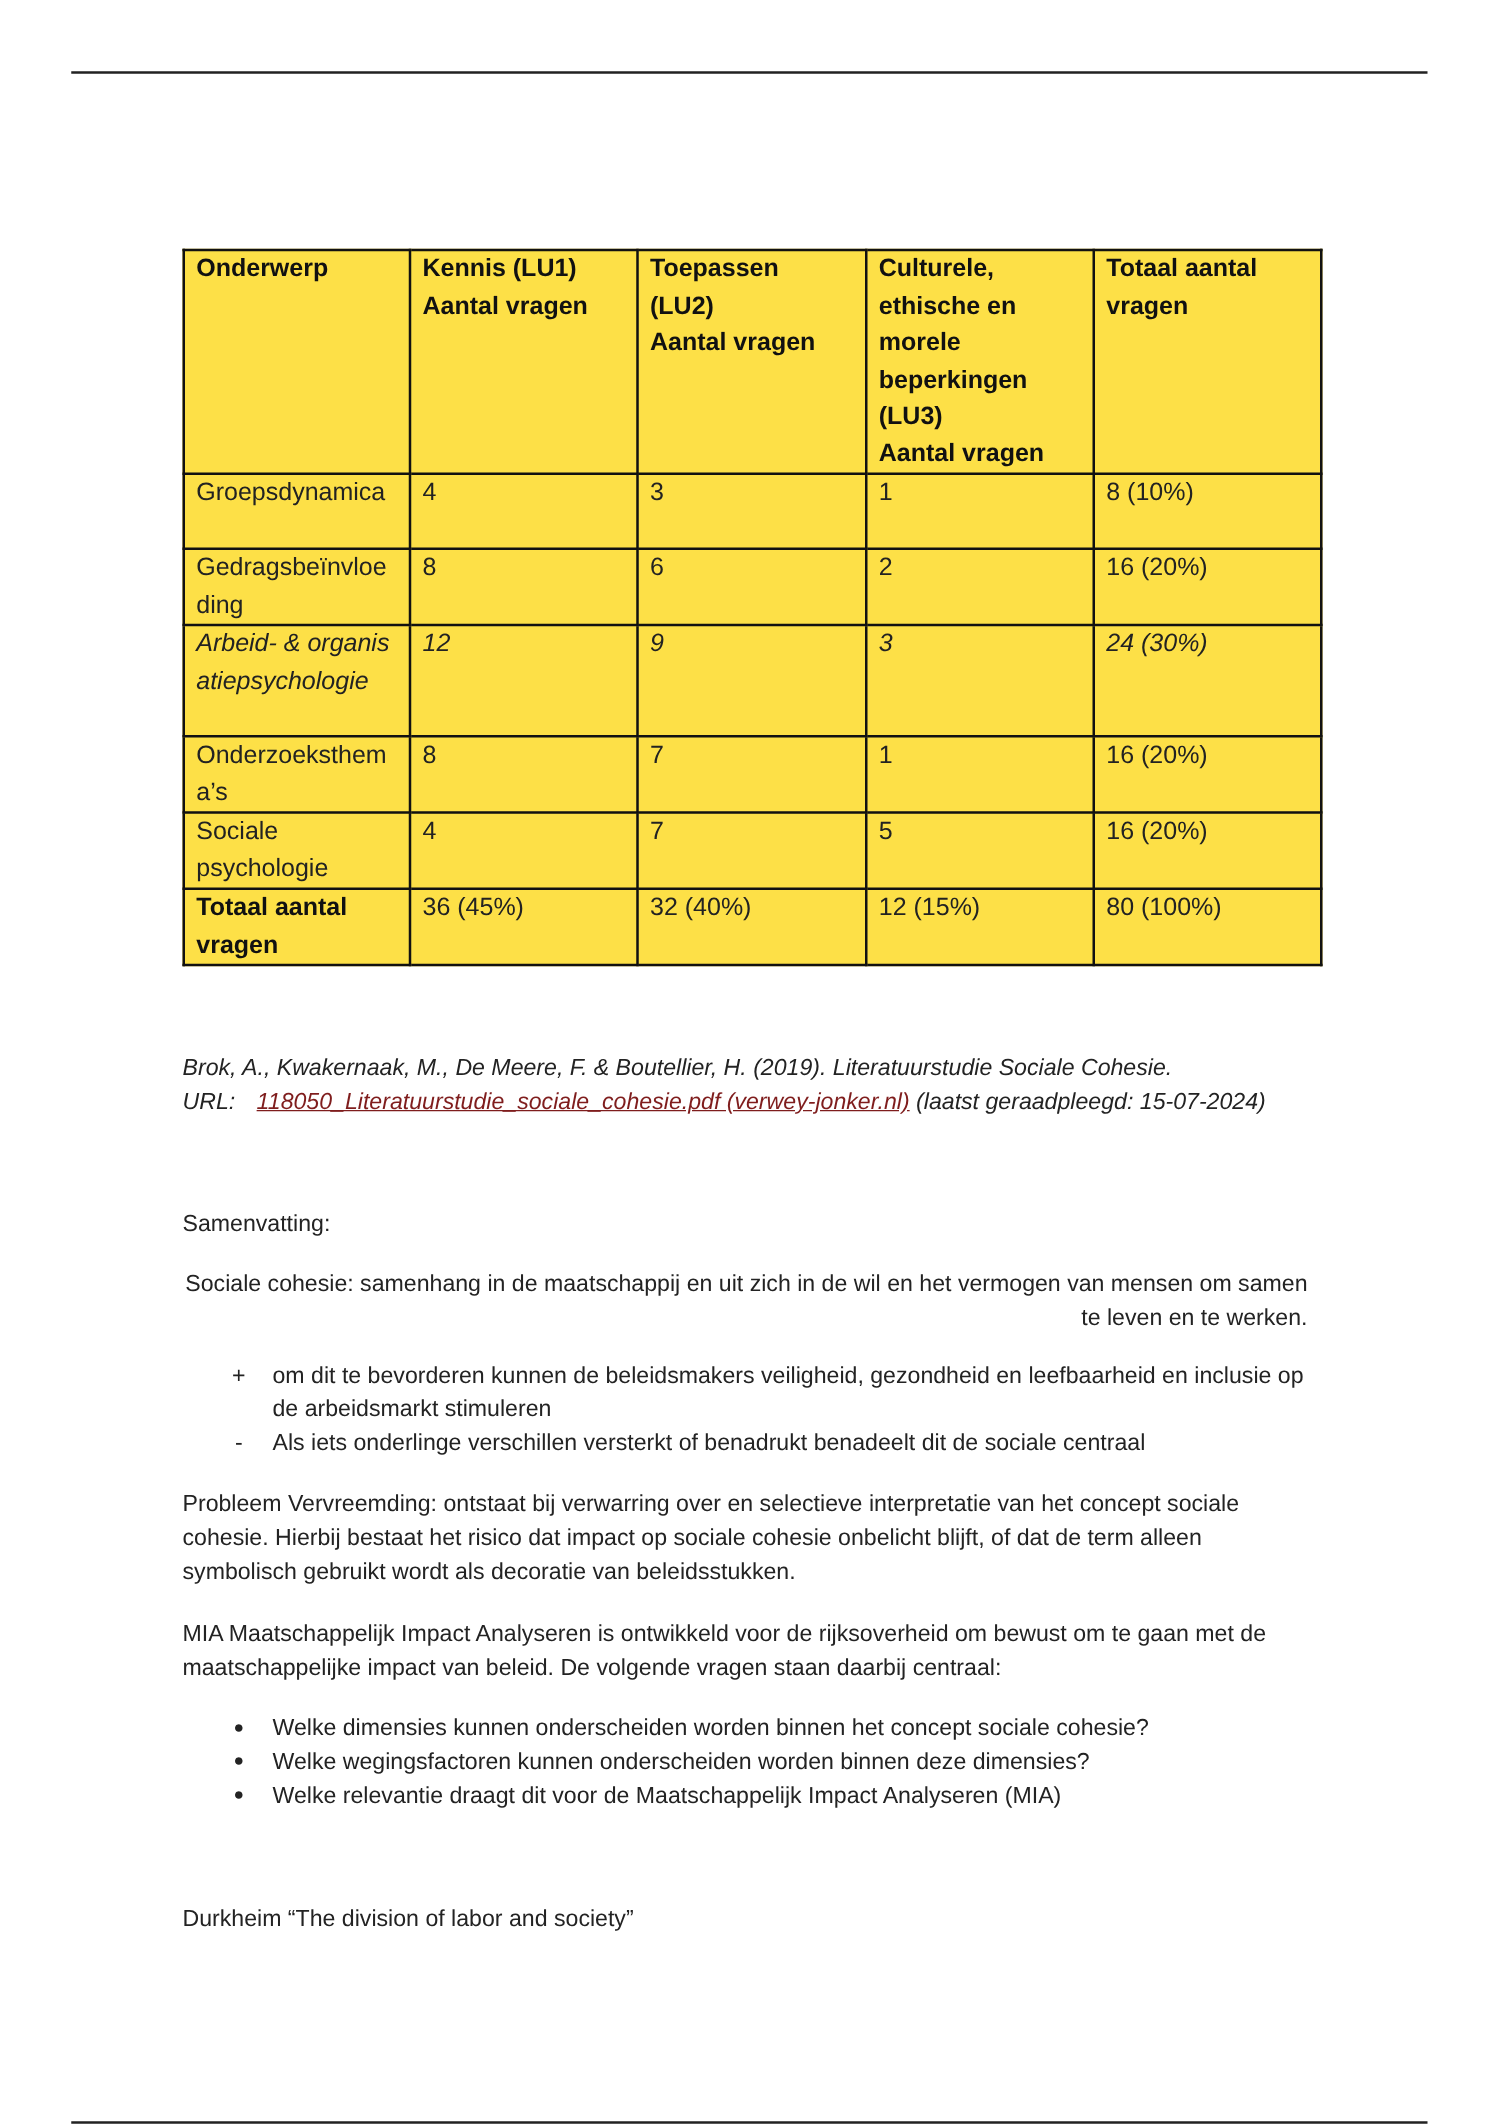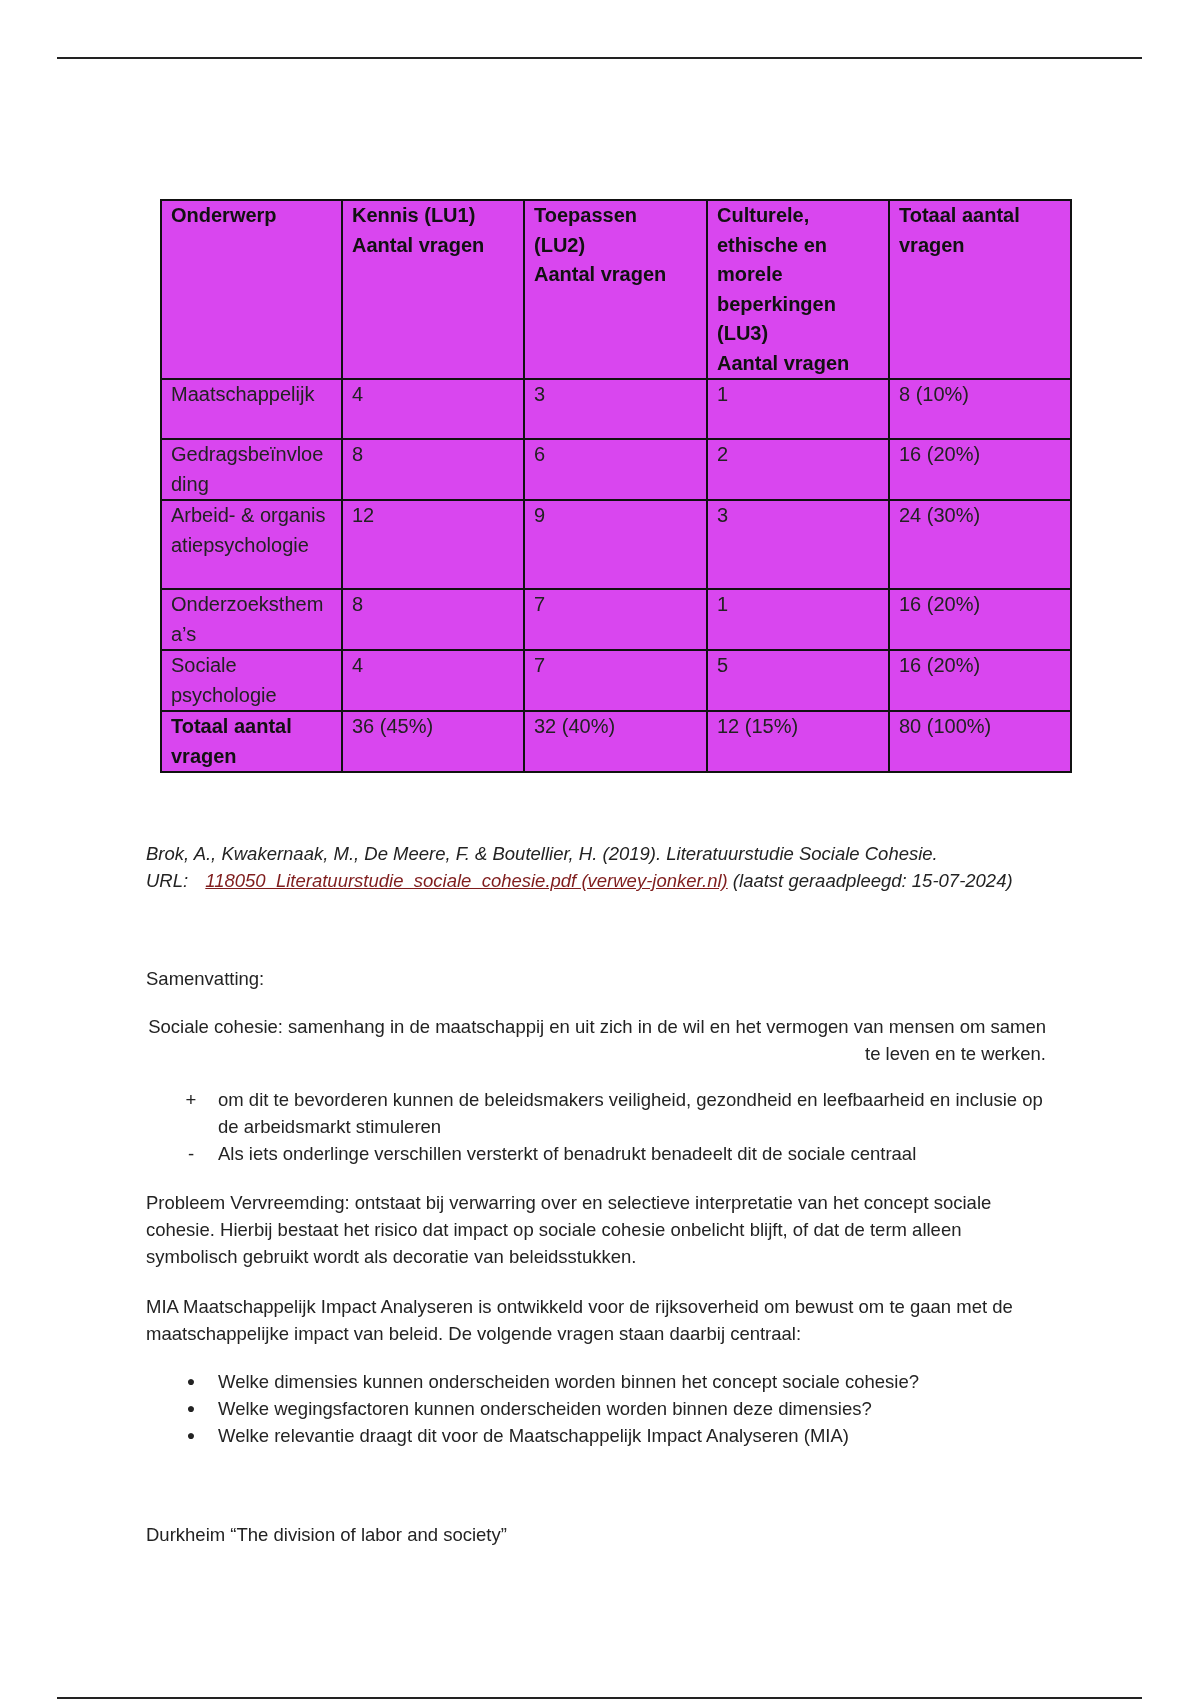--- a/index.html
+++ b/index.html
@@ -1,30 +1,30 @@
 <!DOCTYPE html>
 <html><head>
 <meta charset="utf-8">
 <style>
   html, body { margin: 0; padding: 0; background: #ffffff; }
   body { width: 1200px; height: 1700px; position: relative; overflow: hidden;
          font-family: "Liberation Sans", sans-serif; color: #1f1f1f; }
   .rule { position: absolute; left: 57px; width: 1085px; height: 2px; background: #222; }
   .rule.top { top: 57px; }
   .rule.bottom { top: 1697px; }
-  table.grid { position: absolute; left: 160px; top: 199px; width: 910px;
-               border-collapse: collapse; table-layout: fixed; background: #d946ef; }
+  table.grid { position: absolute; left: 146px; top: 199px; width: 910px;
+               border-collapse: collapse; table-layout: fixed; background: #fde047; }
   table.grid td, table.grid th { border: 2px solid #111; vertical-align: top; text-align: left;
                padding: 0 9px; font-size: 20px; line-height: 29.5px; color: #222; }
   table.grid th { font-weight: bold; color: #111; }
   table.grid td.bold { font-weight: bold; color: #111; border-radius: 18px; }
   col.c1 { width: 181px; } col.c2 { width: 182px; } col.c3 { width: 183px; }
   col.c4 { width: 182px; } col.c5 { width: 182px; }
   tr.h-head { height: 176px; }
-  tr.h2 { height: 60px; } tr.h3 { height: 89px; }
+  tr.h2 { height: 60px; } tr.h3 { height: 89px; font-style: italic; }
   .word-break { word-break: break-all; }
 
   .text { position: absolute; left: 146px; width: 900px; font-size: 18.5px; line-height: 27px; color: #232323; }
   .cite { top: 840px; font-style: italic; }
   .cite a { color: #7f1d1d; text-decoration: underline; margin-left: 12px; }
   .samen { top: 965px; }
   .p1 { top: 1013px; text-align: right; }
   .list { position: absolute; left: 146px; width: 900px; font-size: 18.5px; line-height: 27px; color: #232323; margin: 0; padding: 0; list-style: none; }
   .list li { position: relative; padding-left: 72px; }
   .list .mk { position: absolute; left: 35px; top: 0; width: 20px; text-align: center; }
@@ -50,21 +50,21 @@
     </colgroup>
   <tbody>
       <tr class="h-head">
     <th><span>Onderwerp</span></th>
     <th><span>Kennis (LU1)</span><br><span>Aantal vragen</span></th>
     <th><span>Toepassen</span><br><span>(LU2)</span><br><span>Aantal vragen</span></th>
     <th><span>Culturele,</span><br><span>ethische en</span><br><span>morele</span><br><span>beperkingen</span><br><span>(LU3)</span><br><span>Aantal vragen</span></th>
     <th><span>Totaal aantal</span><br><span>vragen</span></th>
   </tr>
   <tr class="h2">
-    <td class="word-break">Maatschappelijk</td>
+    <td class="word-break">Groepsdynamica</td>
     <td>4</td>
     <td>3</td>
     <td>1</td>
     <td>8 (10%)</td>
   </tr>
   <tr class="h2">
     <td class="word-break">Gedragsbeïnvloeding</td>
     <td>8</td>
     <td>6</td>
     <td>2</td>

